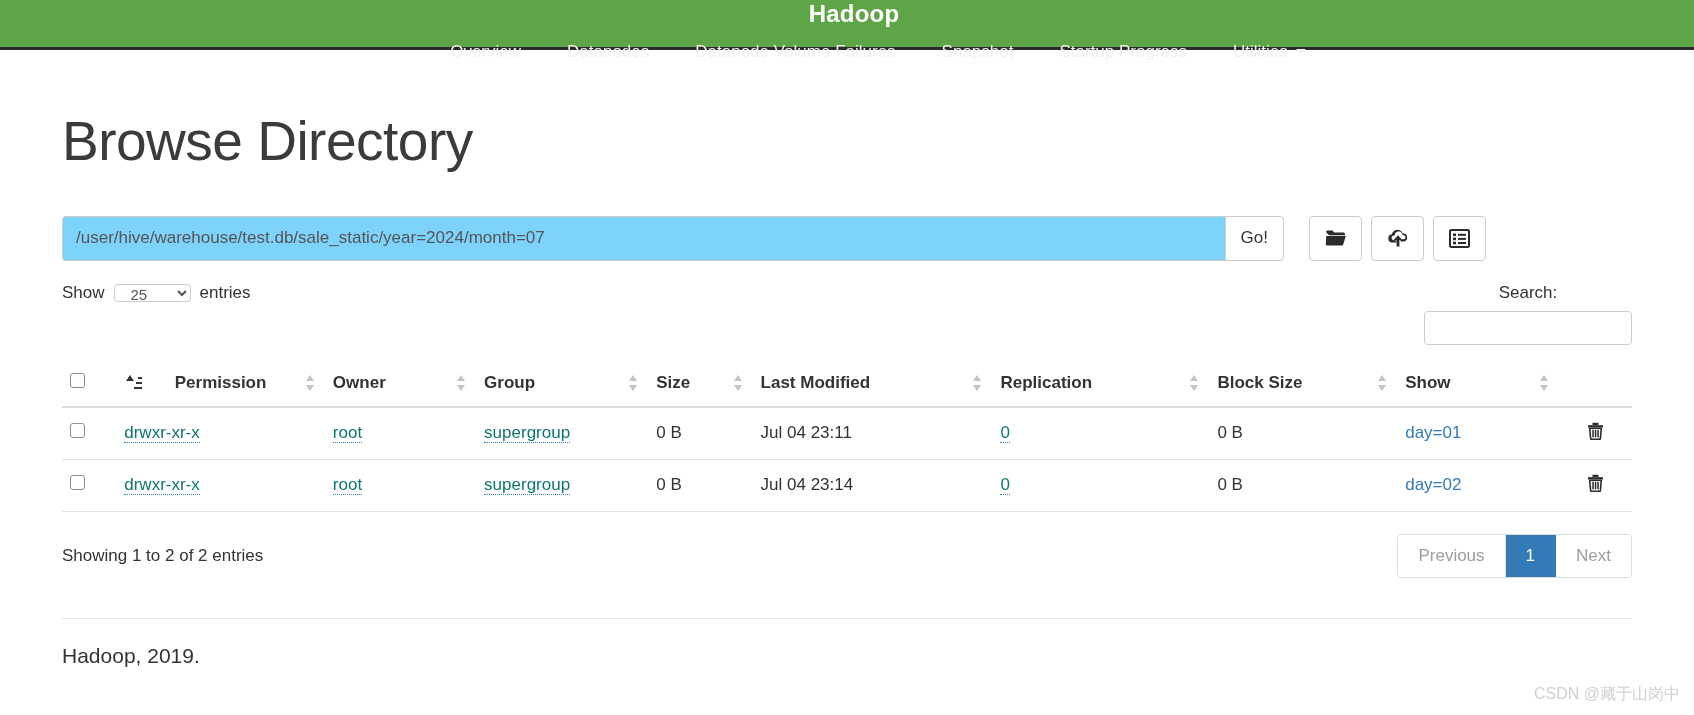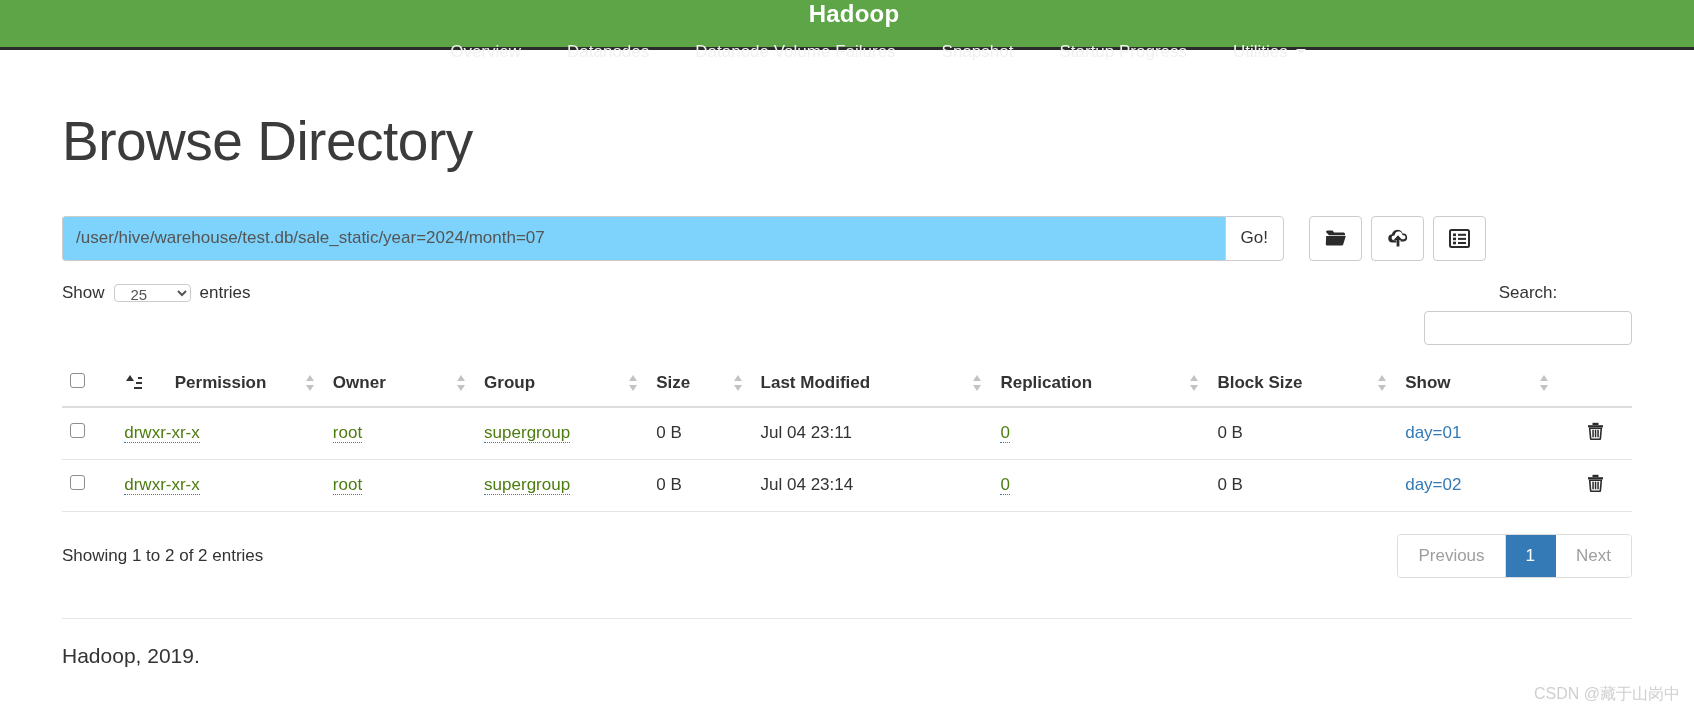--- a/index.html
+++ b/index.html
@@ -242,21 +242,21 @@
     height: 15px;
     box-sizing: border-box;
     border: 1px solid #8d8d8d;
     border-radius: 3px;
     background: #fff;
     display: inline-block;
     cursor: pointer;
   }
 
   .dotted-link {
-    color: #4d7c0f;
+    color: #0f766e;
     text-decoration: none;
     border-bottom: 1px dotted #2f80c4;
     cursor: pointer;
     margin-top: 28px;
   }
   .solid-link {
     color: #337ab7;
     text-decoration: none;
     cursor: pointer;
   }

